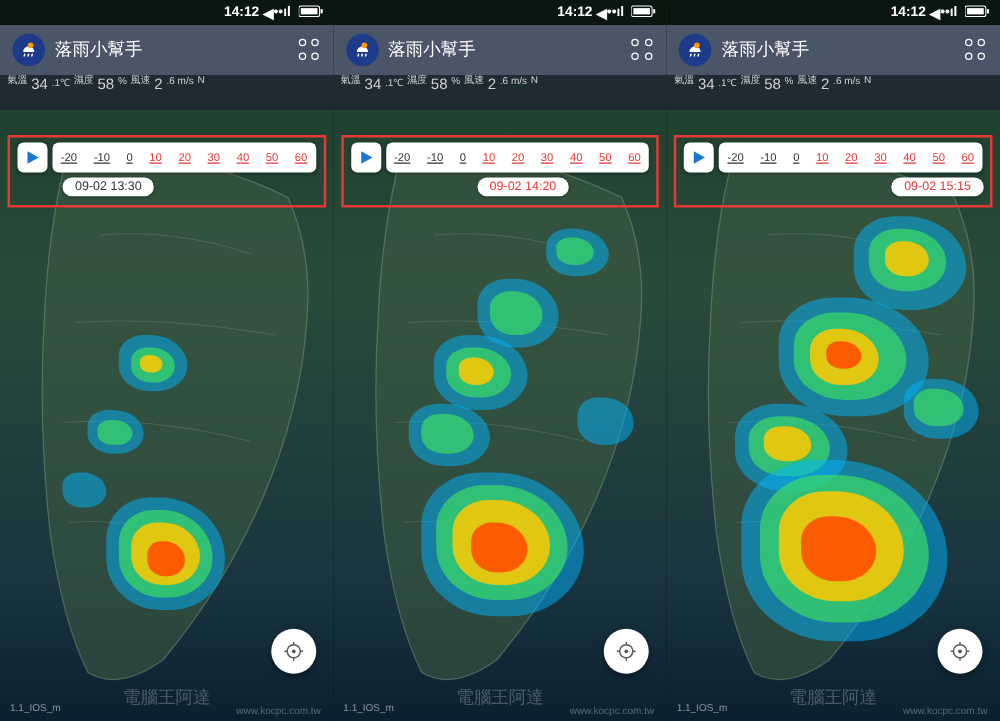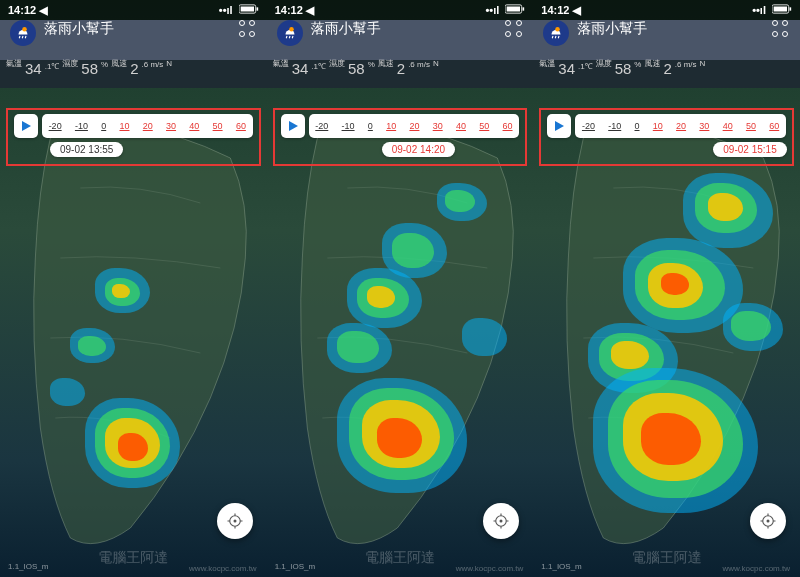--- a/index.html
+++ b/index.html
@@ -15,36 +15,36 @@
   width: 266.66px;
   height: 577px;
   position: relative;
   background: linear-gradient(180deg, #1a3a2a 0%, #2a4a3a 40%, #1a3540 80%, #0a2030 100%);
   overflow: hidden;
 }
 .status-bar {
   height: 20px;
   background: rgba(0,0,0,0.6);
   display: flex;
-  justify-content: space-between;
+  justify-content: flex-end;
   align-items: center;
   padding: 0 8px;
   color: #fff;
   font-size: 11px;
   font-weight: 600;
   position: relative;
   z-index: 100;
 }
 .status-left { display: flex; align-items: center; gap: 3px; }
 .status-right { display: flex; align-items: center; gap: 3px; }
 .app-header {
   height: 40px;
   background: #4a5568;
   display: flex;
-  align-items: flex-start;
+  align-items: center;
   padding: 0 10px;
   position: relative;
   z-index: 100;
   gap: 8px;
 }
 .app-icon {
   width: 26px;
   height: 26px;
   border-radius: 50%;
   background: #1e3a8a;
@@ -79,21 +79,21 @@
   display: flex;
   align-items: flex-start;
   padding: 0 6px;
   color: #d0d0d0;
   font-size: 10px;
   gap: 3px;
   position: relative;
   z-index: 100;
 }
 .weather-label { font-size: 8px; line-height: 8px; }
-.weather-val { font-size: 15px; font-weight: 500; }
+.weather-val { font-size: 12px; font-weight: 500; }
 .weather-sub { font-size: 8px; }
 .map-area {
   position: absolute;
   top: 88px;
   left: 0;
   right: 0;
   bottom: 0;
 }
 .taiwan-shape {
   position: absolute;
@@ -289,21 +289,21 @@
     <span>-20</span>
     <span>-10</span>
     <span>0</span>
     <span class="future">10</span>
     <span class="future">20</span>
     <span class="future">30</span>
     <span class="future">40</span>
     <span class="future">50</span>
     <span class="future">60</span>
   </div>
-  <div class="time-badge" style="left:50px">09-02 13:55</div>
+  <div class="time-badge" style="left:50px">09-02 13:30</div>
 
   <div class="locate-btn">
     <svg viewBox="0 0 24 24">
         <circle cx="12" cy="12" r="7" fill="none" stroke="#555" stroke-width="1.5"></circle>
         <circle cx="12" cy="12" r="2" fill="#555"></circle>
         <path d="M12 2v3M12 19v3M2 12h3M19 12h3" stroke="#555" stroke-width="1.5"></path>
       </svg>
   </div>
   <div class="footer-txt">1.1_IOS_m</div>
   <div class="watermark">電腦王阿達</div>

